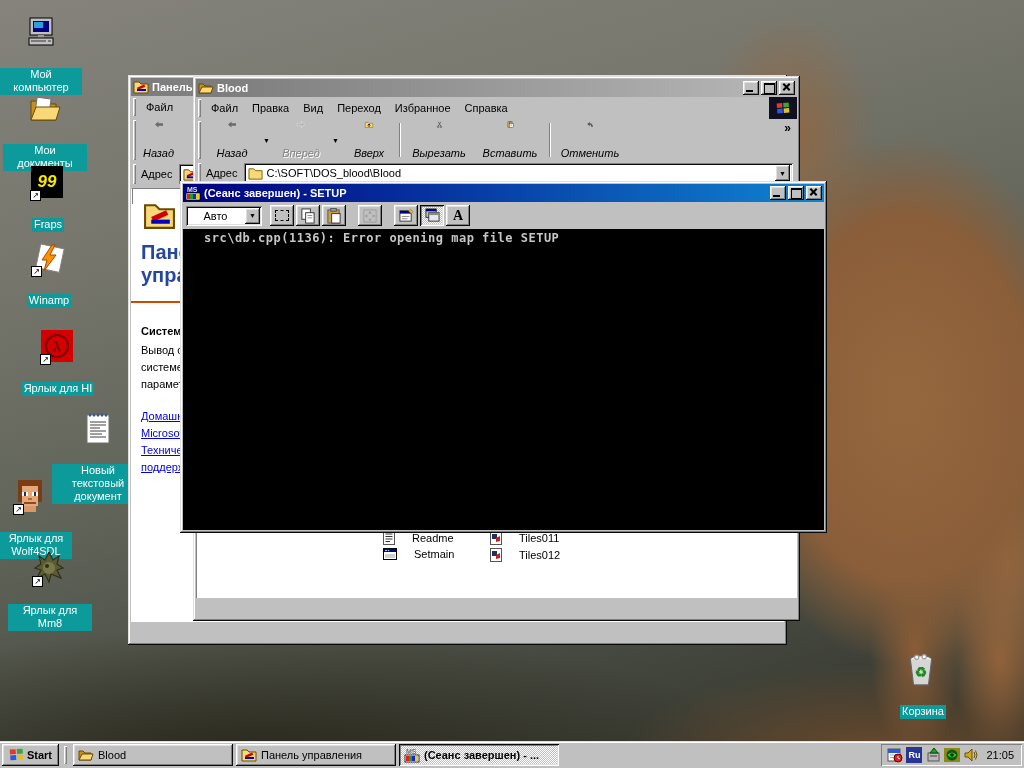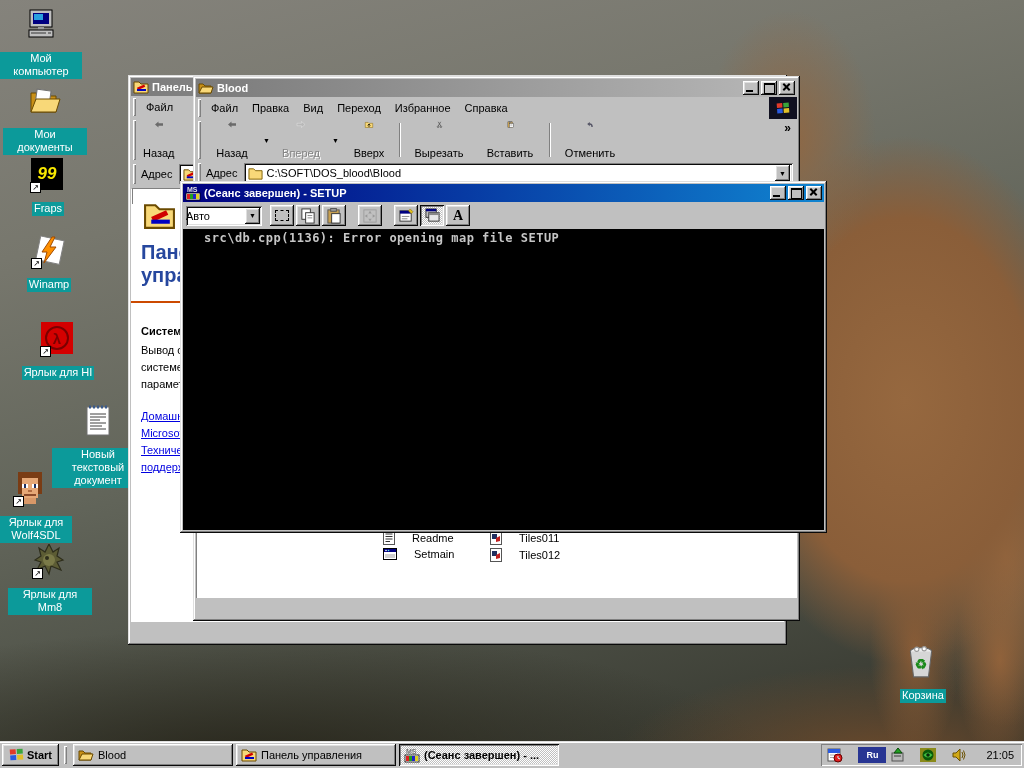--- a/index.html
+++ b/index.html
@@ -47,61 +47,61 @@
   .g-min::after { content:""; position:absolute; left:3px; bottom:3px; width:7px; height:2px; background:#000; }
   .g-max::after { content:""; position:absolute; left:3px; top:2px; width:9px; height:8px; border:1px solid #000; border-top:2px solid #000; }
   .g-close::before, .g-close::after { content:""; position:absolute; left:3px; top:5px; width:9px; height:2px; background:#000; }
   .g-close::before { transform:rotate(45deg); } .g-close::after { transform:rotate(-45deg); }
 
   .menubar { display:flex; align-items:center; height:22px; }
   .mi { padding:3px 7px; }
 
   
   .dicon { position:absolute; text-align:center; z-index:1; }
-  .di-img { width:34px; height:34px; margin:8px auto; position:relative; }
+  .di-img { width:34px; height:34px; margin:16px auto; position:relative; }
   .di-label { display:inline-block; background:#0c9a9a; color:#fff; padding:0 2px 1px; line-height:13px; margin-top:2px; }
   .sc-badge { position:absolute; left:-1px; bottom:-1px; width:11px; height:11px; background:#fff;
       border:1px solid #000; font-size:8px; line-height:9px; text-align:center; color:#000; }
 
   
   .xtoolbar { height:42px; display:flex; align-items:center; position:relative; }
-  .tbtn { height:38px; display:flex; flex-direction:column; align-items:center; justify-content:center; gap:19px; padding:0 4px; }
+  .tbtn { height:38px; display:flex; flex-direction:column; align-items:center; justify-content:center; gap:19px; padding:0 4px;font-style:italic; }
   .tbtn .lab { font-size:11px; }
   .tbtn.dis .lab { color:#848484; text-shadow:1px 1px 0 #fff; }
   .tsep { width:2px; height:34px; margin:0 3px; box-shadow: inset 1px 0 #808080, inset -1px 0 #fff; }
   .tdrop { width:13px; height:38px; display:flex; align-items:center; justify-content:center; color:#000; font-size:7px; }
   .chev { position:absolute; right:6px; top:2px; font-weight:bold; font-size:12px; }
 
   .addrbar { height:24px; display:flex; align-items:center; }
   .addr-label { padding:0 6px 0 2px; }
   .addr-combo { flex:1; height:20px; display:flex; align-items:center; gap:4px; padding:2px 3px 2px 4px; }
   .dropbtn { width:15px; height:16px; margin-left:auto; display:flex; align-items:center; justify-content:center; font-size:7px; }
 
   .statusbar { height:20px; display:flex; gap:2px; padding:2px 1px 0 1px; position:relative; }
 
   
   .dos-toolbar { height:27px; display:flex; align-items:center; gap:2px; padding:2px 3px; }
   .dosbtn { width:24px; height:21px; display:flex; align-items:center; justify-content:center; position:relative; }
   .combo { width:76px; height:20px; display:flex; align-items:center; background:#fff;
      box-shadow: inset 1px 1px #808080, inset -1px -1px #fff, inset 2px 2px #0a0a0a, inset -2px -2px #dfdfdf;
      padding:2px 2px 2px 0; margin-right:6px; }
-  .combo .val { flex:1; text-align:left; }
+  .combo .val { flex:1; text-align:center; }
   .console { position:absolute; left:3px; right:3px; top:48px; bottom:3px; background:#000;
      font-family:"DejaVu Sans Mono", monospace; font-weight:bold; font-size:12px; color:#c6c6c6;
      padding:2px 21px; letter-spacing:0.5px; white-space:pre; }
 
   
   .taskbar { position:absolute; left:0; right:0; bottom:0; height:27px; background:#c0c0c0;
      box-shadow: inset 0 1px #dfdfdf, inset 0 2px #fff; display:flex; align-items:center; padding:0 2px; gap:3px; z-index:50; }
   .startbtn { width:57px; height:22px; display:flex; align-items:center; justify-content:center; gap:3px; font-weight:bold; font-size:11px; }
   .task { width:160px; height:22px; display:flex; align-items:center; gap:4px; padding:0 5px; overflow:hidden; white-space:nowrap; }
   .task.active { font-weight:bold;align-items:center; }
   .tray { margin-left:auto; height:22px; display:flex; align-items:center; gap:3px; padding:0 6px;
      box-shadow: inset 1px 1px #808080, inset -1px -1px #fff; }
-  .trayico { width:28px; height:16px; position:relative; }
+  .trayico { width:16px; height:16px; position:relative; }
   .clock { padding:0 2px 0 4px; }
 
   
   .cp-content { position:absolute; left:3px; right:3px; top:114px; bottom:23px; background:#fff; overflow:hidden; }
   .cp-head { position:absolute; left:10px; top:52px; font-size:20px; font-weight:bold; color:#26479e; line-height:23px; white-space:nowrap; }
   .cp-rule { position:absolute; left:0; top:112px; width:190px; height:2px; background:#cc4a00; }
   .cp-item-title { position:absolute; left:10px; top:136px; font-weight:bold; white-space:nowrap; }
   .cp-desc { position:absolute; left:10px; top:153px; width:118px; line-height:17px; }
   .cp-link { position:absolute; left:10px; width:118px; color:#0000e0; text-decoration:underline; line-height:17px; }
 

